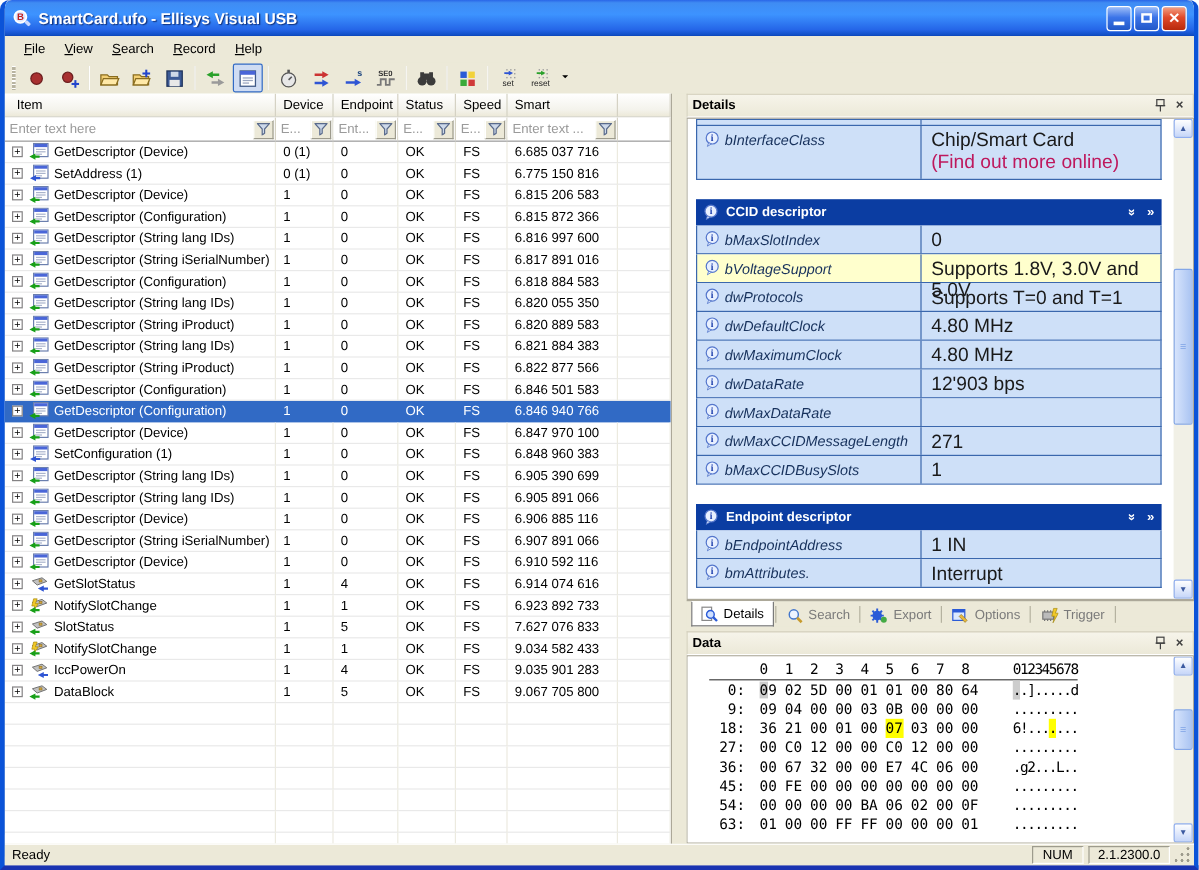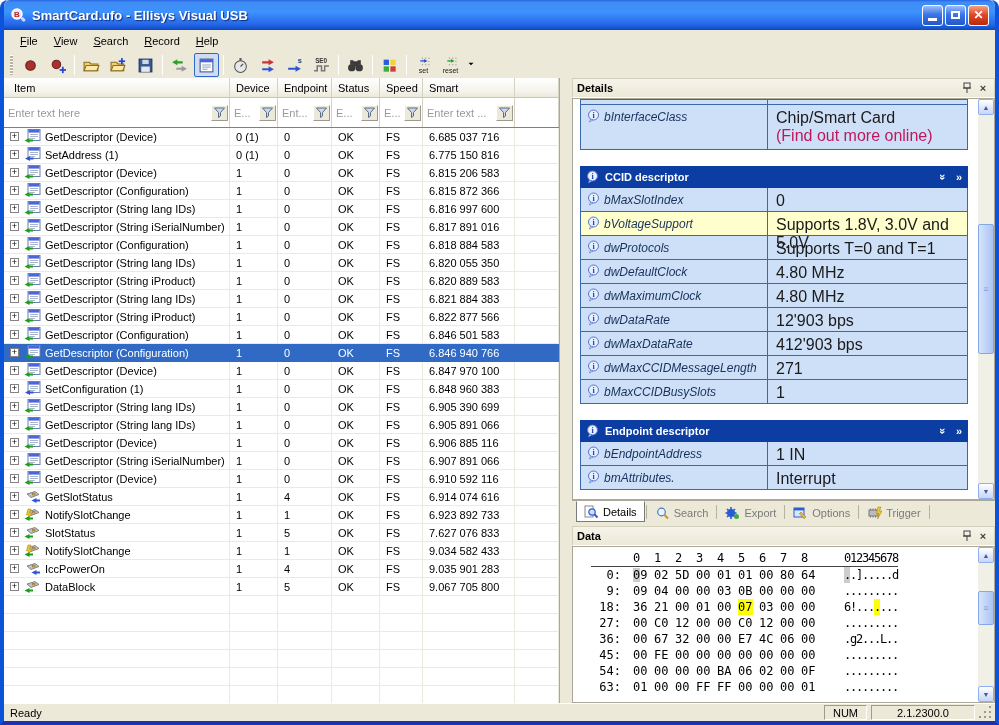--- a/index.html
+++ b/index.html
@@ -42,21 +42,21 @@
   .main { display:flex; height:625px; background:#ECE9D8; }
   .left-pane { width:556px; background:#fff; display:flex; flex-direction:column; border-right:1px solid #aca899; overflow:hidden; }
   .splitter { width:12px; background:#ECE9D8; }
   .right-pane { flex:1; display:flex; flex-direction:column; overflow:hidden; }
 
   
   .ghead { display:flex; height:20px; background:linear-gradient(180deg,#ffffff,#f4f3ec 70%,#ece9d8);
     border-bottom:1px solid #c9c7ba; font-size:11px; flex:none; }
   .ghead .hcell { display:flex; align-items:center; padding-left:6px; border-right:1px solid #d5d2c4; color:#000; }
   .ghead .hcell.c1 { padding-left:10px; }
-  .gfilter { display:flex; height:30px; border-bottom:1px solid #808080; font-size:11px; flex:none; background:#fff; }
+  .gfilter { display:flex; height:20px; border-bottom:1px solid #808080; font-size:11px; flex:none; background:#fff; }
   .gfilter .fcell { display:flex; align-items:center; border-right:1px solid #d5d2c4; background:#fff; }
   .gfilter input { flex:1; min-width:0; border:none; outline:none; font-size:11px; padding-left:4px;
     font-family:"Liberation Sans",sans-serif; color:#000; background:#fff; }
   .gfilter input::placeholder { color:#9a9a9a; opacity:1; }
   .fbtn { width:17px; height:16px; flex:none; margin-right:1px; background:#ECE9D8;
     border:1px solid; border-color:#fff #9d9b8d #9d9b8d #fff; display:flex; align-items:center; justify-content:center; }
 
   .c1{flex:1;min-width:0;} .c2{width:48px;flex:none;} .c3{width:54px;flex:none;}
   .c4{width:48px;flex:none;} .c5{width:43px;flex:none;} .c6{width:92px;flex:none;} .c7{width:44px;flex:none;}
 
@@ -132,21 +132,21 @@
   .sthumb { position:absolute; left:0; right:0; background:linear-gradient(90deg,#d7e4fc,#aac4f2);
     border:1px solid #84a7e8; border-radius:2px; display:flex; align-items:center; justify-content:center;
     color:#7fa3e6; font-size:9px; }
 
   
   .statusbar { height:18px; display:flex; align-items:center; background:#ECE9D8; font-size:11px;
     border-top:1px solid #fff; padding:0 2px 0 6px; }
   .statusbar .msg { flex:1; }
   .scell { height:15px; display:flex; align-items:center; justify-content:center; padding:0 8px;
     border:1px solid; border-color:#9d9b8d #fff #fff #9d9b8d; margin-left:4px; }
-  .scell.ver { width:104px; }
+  .scell.ver { width:68px; }
   .sgrip { width:14px; height:14px; margin-left:4px;
     background:
       radial-gradient(circle at 11px 11px,#9d9b8d 1.2px,transparent 1.3px),
       radial-gradient(circle at 11px 6px,#9d9b8d 1.2px,transparent 1.3px),
       radial-gradient(circle at 6px 11px,#9d9b8d 1.2px,transparent 1.3px),
       radial-gradient(circle at 11px 1px,#9d9b8d 1.2px,transparent 1.3px),
       radial-gradient(circle at 1px 11px,#9d9b8d 1.2px,transparent 1.3px),
       radial-gradient(circle at 6px 6px,#9d9b8d 1.2px,transparent 1.3px); }
 </style>
 </head>
@@ -1061,21 +1061,20 @@
             </div>
             <div class="drow h24">
               <div class="dlabel">
                 <svg width="13" height="14" viewBox="0 0 13 14">
                   <circle cx="6.5" cy="6" r="5" fill="#e8f0ff" stroke="#5577CC"></circle>
                   <path d="M3.5 10 L2.5 13 L6 10.8 Z" fill="#e8f0ff" stroke="#5577CC" stroke-width="0.7"></path>
                   <text x="6.5" y="8.6" font-size="8" font-weight="bold" fill="#1a3cab" text-anchor="middle" font-family="Liberation Serif, serif">i</text>
                 </svg>
                 <span class="ltxt">dwMaxDataRate</span>
               </div>
-      <div class="dvalue">412'903 bps</div>
             </div>
             <div class="drow h24">
               <div class="dlabel">
                 <svg width="13" height="14" viewBox="0 0 13 14">
                   <circle cx="6.5" cy="6" r="5" fill="#e8f0ff" stroke="#5577CC"></circle>
                   <path d="M3.5 10 L2.5 13 L6 10.8 Z" fill="#e8f0ff" stroke="#5577CC" stroke-width="0.7"></path>
                   <text x="6.5" y="8.6" font-size="8" font-weight="bold" fill="#1a3cab" text-anchor="middle" font-family="Liberation Serif, serif">i</text>
                 </svg>
                 <span class="ltxt">dwMaxCCIDMessageLength</span>
               </div>

